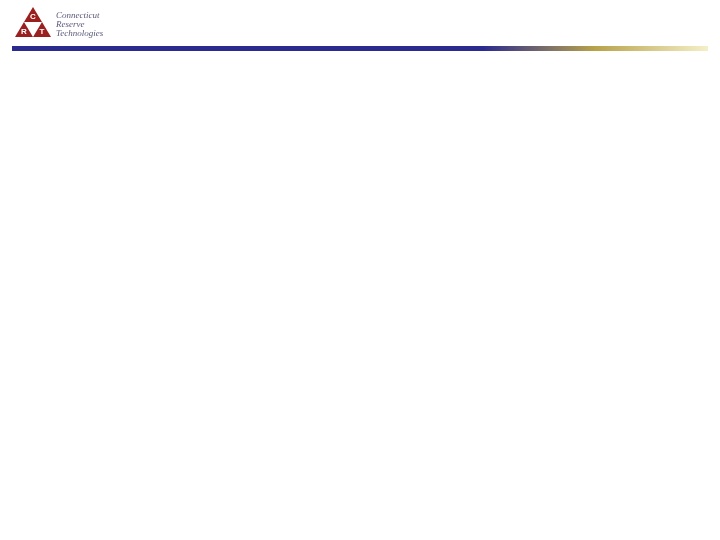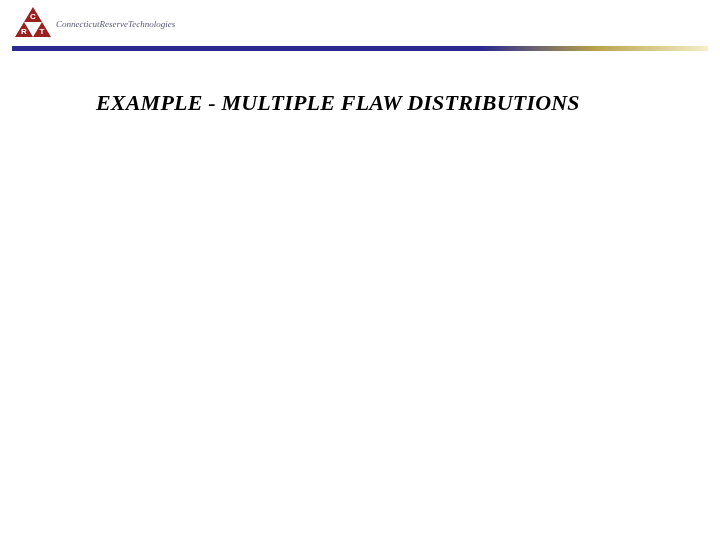--- a/index.html
+++ b/index.html
@@ -68,21 +68,21 @@
     font-weight: bold;
     font-size: 8px;
     width: 18px;
     text-align: center;
   }
   .tl-top { top: 5px; left: 10px; }
   .tl-bl  { top: 20px; left: 1px; }
   .tl-br  { top: 20px; left: 19px; }
   .logo-text {
     display: flex;
-    flex-direction: row;
+    flex-direction: column;
     margin-left: 4px;
     line-height: 1;
   }
   .logo-text span {
     font-family: "Times New Roman", serif;
     font-style: italic;
     font-size: 9px;
     color: #5a5a7a;
   }
   .section-title {
@@ -141,15 +141,14 @@
         <span>Technologies</span>
       </div>
     </div>
   </div>
 
   <div class="divider">
     <div class="div-blue" style="width: 470px;"></div>
     <div class="div-fade" style="width: 226px;"></div>
   </div>
 
-  <div class="body-title">EXAMPLE - MULTIPLE FLAW DISTRIBUTIONS</div>
 
 </div>
 
 </body></html>

